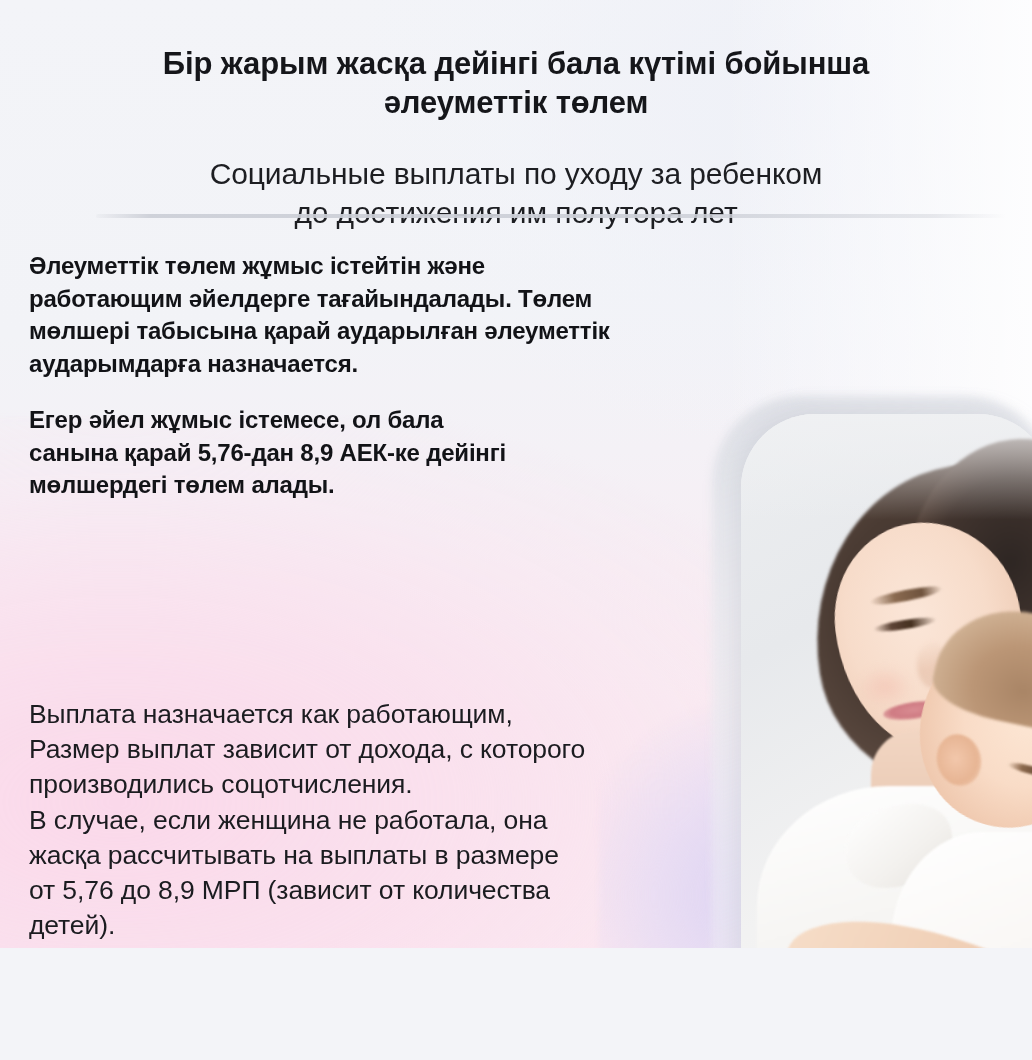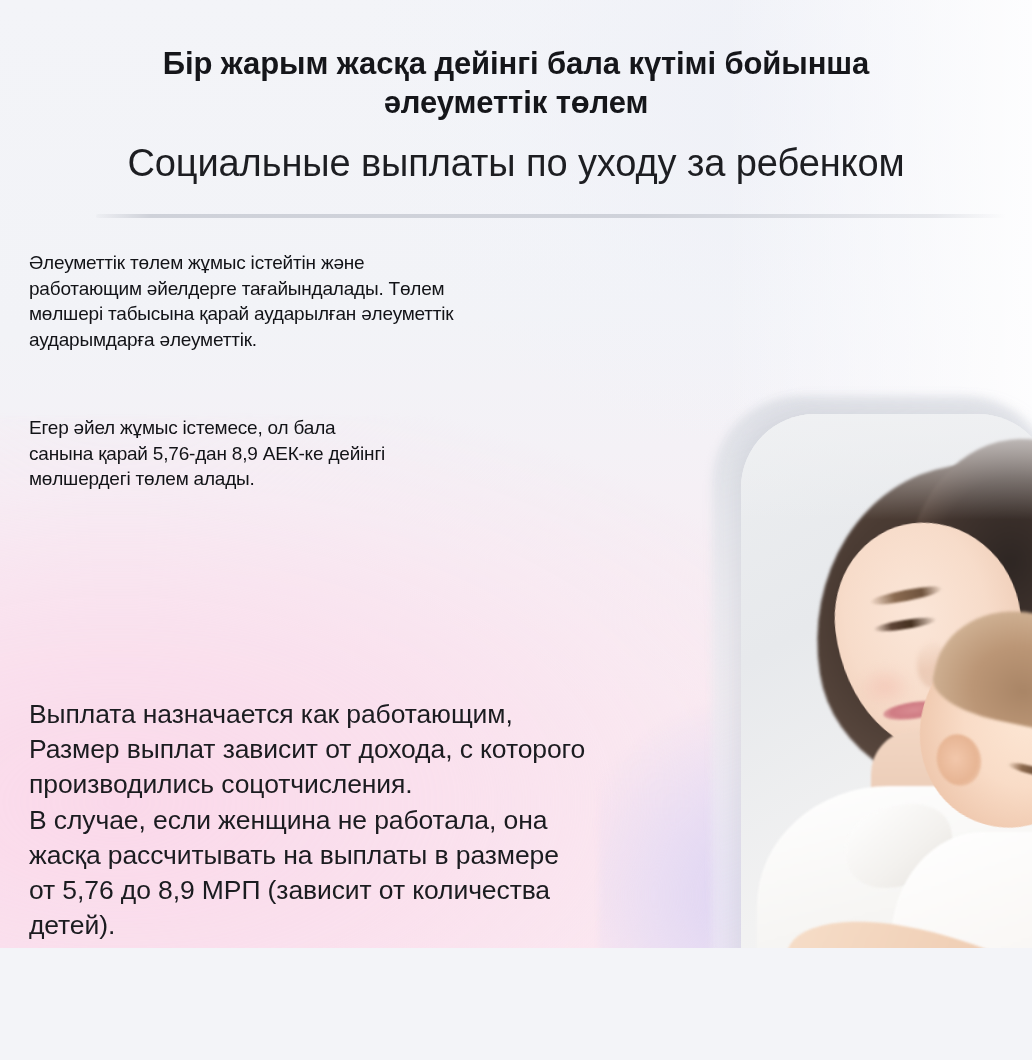--- a/index.html
+++ b/index.html
@@ -292,22 +292,22 @@
     z-index: 6;
   }
   .kz-title {
     font-size: 31px;
     font-weight: 700;
     line-height: 1.27;
     color: #15161a;
     letter-spacing: -0.1px;
   }
   .ru-title {
-    margin-top: 16px;
-    font-size: 38px;
+    margin-top: 31px;
+    font-size: 30px;
     font-weight: 400;
     line-height: 1.3;
     color: #1d1e22;
     letter-spacing: -0.1px;
   }
 
   .divider {
     position: absolute;
     left: 96px;
     top: 214px;
@@ -324,27 +324,27 @@
   }
 
   .kz-body {
     position: absolute;
     left: 29px;
     top: 250px;
     width: 880px;
     z-index: 6;
   }
   .kz-para {
-    font-size: 19px;
-    font-weight: 400;
+    font-size: 24px;
+    font-weight: 700;
     line-height: 1.355;
     color: #121317;
     letter-spacing: -0.2px;
   }
-  .kz-para + .kz-para { margin-top: 62px; }
+  .kz-para + .kz-para { margin-top: 24px; }
 
   .ru-body {
     position: absolute;
     left: 29px;
     top: 697px;
     width: 720px;
     z-index: 6;
   }
   .ru-para {
     font-size: 26.5px;
@@ -393,31 +393,32 @@
     <div class="ph ph-soft-top"></div>
   </div>
 
   <div class="headings">
     <h1 class="kz-title">
       <span class="nl">Бір жарым жасқа дейінгі бала күтімі бойынша</span>
       <span class="nl">әлеуметтік төлем</span>
     </h1>
     <h2 class="ru-title">
       <span class="nl">Социальные выплаты по уходу за ребенком</span>
+      <span class="nl">до достижения им полутора лет</span>
     </h2>
   </div>
 
   <div class="divider"></div>
 
   <div class="kz-body">
     <p class="kz-para">
       <span class="nl">Әлеуметтік төлем жұмыс істейтін және</span>
       <span class="nl">работающим әйелдерге тағайындалады. Төлем</span>
       <span class="nl">мөлшері табысына қарай аударылған әлеуметтік</span>
-      <span class="nl">аударымдарға әлеуметтік.</span>
+      <span class="nl">аударымдарға назначается.</span>
     </p>
     <p class="kz-para">
       <span class="nl">Егер әйел жұмыс істемесе, ол бала</span>
       <span class="nl">санына қарай 5,76-дан 8,9 АЕК-ке дейінгі</span>
       <span class="nl">мөлшердегі төлем алады.</span>
     </p>
   </div>
 
   <div class="ru-body">
     <p class="ru-para">

